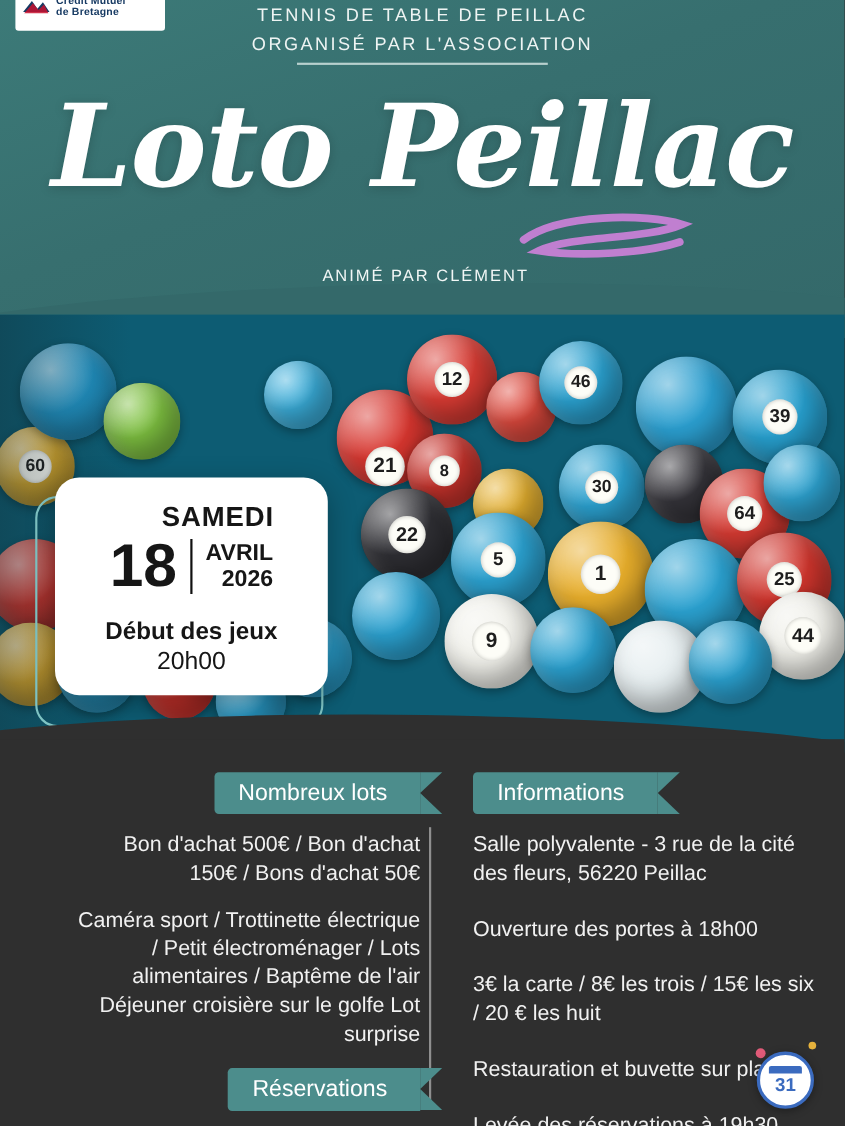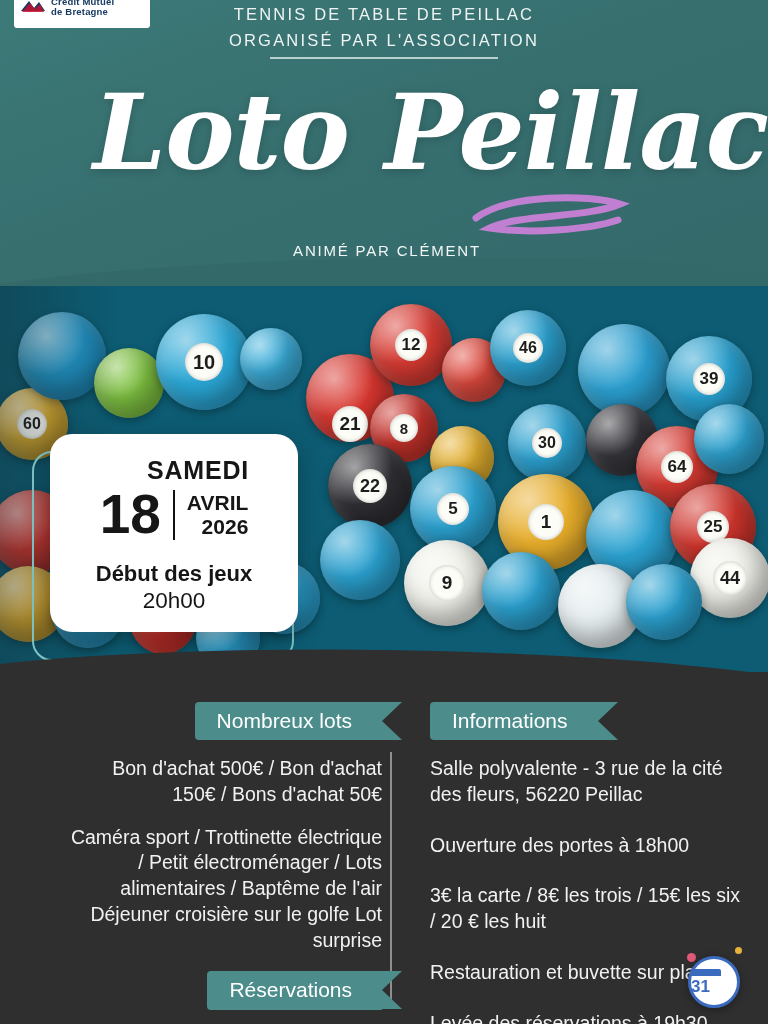--- a/index.html
+++ b/index.html
@@ -72,21 +72,21 @@
     top: 57px; left: 50%;
     transform: translateX(-50%);
     width: 228px; height: 2px;
     background: #cfe0de;
     opacity: .85;
   }
 
   .title {
     position: absolute;
     top: 70px; left: 0; right: 0;
-    text-align: right;
+    text-align: center;
     color: #ffffff;
     font-family: "DejaVu Serif", serif;
     font-style: italic;
     font-weight: bold;
     font-size: 104px;
     line-height: 1.22;
     letter-spacing: -1px;
     text-shadow: 0 2px 10px rgba(0,0,0,.18);
   }
   .squiggle {
@@ -221,21 +221,21 @@
 
   
   .cal-widget {
     position: absolute;
     right: 28px; bottom: 16px;
     width: 52px; height: 52px;
     border-radius: 50%;
     background: #ffffff;
     border: 3px solid #3b6bbf;
     display: flex; flex-direction: column;
-    align-items: flex-start; justify-content: center;
+    align-items: center; justify-content: center;
     box-shadow: 0 2px 8px rgba(0,0,0,.35);
   }
   .cal-widget .cal-top {
     width: 30px; height: 7px; background: #3b6bbf;
     border-radius: 2px 2px 0 0;
   }
   .cal-widget .cal-num {
     font-size: 17px; font-weight: bold; color: #3b6bbf;
     line-height: 1; margin-top: 2px;
   }
@@ -275,23 +275,20 @@
     <div class="anime">ANIMÉ PAR CLÉMENT</div>
   </div>
 
   <div class="photo">
     <div class="balls" id="balls">
         <div class="ball" style="left: 6px; top: 112px; width: 72px; height: 72px; background: radial-gradient(circle at 32% 28%, rgba(255, 255, 255, 0.55), rgba(255, 255, 255, 0) 45%), rgb(232, 181, 48);">
           <span class="num" style="width: 30px; height: 30px; font-size: 16px;">60</span>
         </div>
         <div class="ball" style="left: 28px; top: 36px; width: 88px; height: 88px; background: radial-gradient(circle at 32% 28%, rgba(255, 255, 255, 0.55), rgba(255, 255, 255, 0) 45%), rgb(33, 150, 201);"></div>
         <div class="ball" style="left: 104px; top: 72px; width: 70px; height: 70px; background: radial-gradient(circle at 32% 28%, rgba(255, 255, 255, 0.55), rgba(255, 255, 255, 0) 45%), rgb(127, 194, 65);"></div>
-        <div class="ball" style="left: 166px; top: 38px; width: 96px; height: 96px; background: radial-gradient(circle at 32% 28%, rgba(255, 255, 255, 0.55), rgba(255, 255, 255, 0) 45%), rgb(42, 167, 214);">
-          <span class="num" style="width: 38px; height: 38px; font-size: 20px;">10</span>
-        </div>
         <div class="ball" style="left: 250px; top: 52px; width: 62px; height: 62px; background: radial-gradient(circle at 32% 28%, rgba(255, 255, 255, 0.55), rgba(255, 255, 255, 0) 45%), rgb(59, 176, 221);"></div>
         <div class="ball" style="left: 316px; top: 78px; width: 88px; height: 88px; background: radial-gradient(circle at 32% 28%, rgba(255, 255, 255, 0.55), rgba(255, 255, 255, 0) 45%), rgb(216, 54, 47); align-items: flex-end;">
           <span class="num" style="width: 36px; height: 36px; font-size: 19px;">21</span>
         </div>
         <div class="ball" style="left: 380px; top: 28px; width: 82px; height: 82px; background: radial-gradient(circle at 32% 28%, rgba(255, 255, 255, 0.55), rgba(255, 255, 255, 0) 45%), rgb(217, 59, 51);">
           <span class="num" style="width: 32px; height: 32px; font-size: 17px;">12</span>
         </div>
         <div class="ball" style="left: 452px; top: 62px; width: 64px; height: 64px; background: radial-gradient(circle at 32% 28%, rgba(255, 255, 255, 0.55), rgba(255, 255, 255, 0) 45%), rgb(224, 74, 62);"></div>
         <div class="ball" style="left: 500px; top: 34px; width: 76px; height: 76px; background: radial-gradient(circle at 32% 28%, rgba(255, 255, 255, 0.55), rgba(255, 255, 255, 0) 45%), rgb(43, 163, 210);">
           <span class="num" style="width: 30px; height: 30px; font-size: 16px;">46</span>

